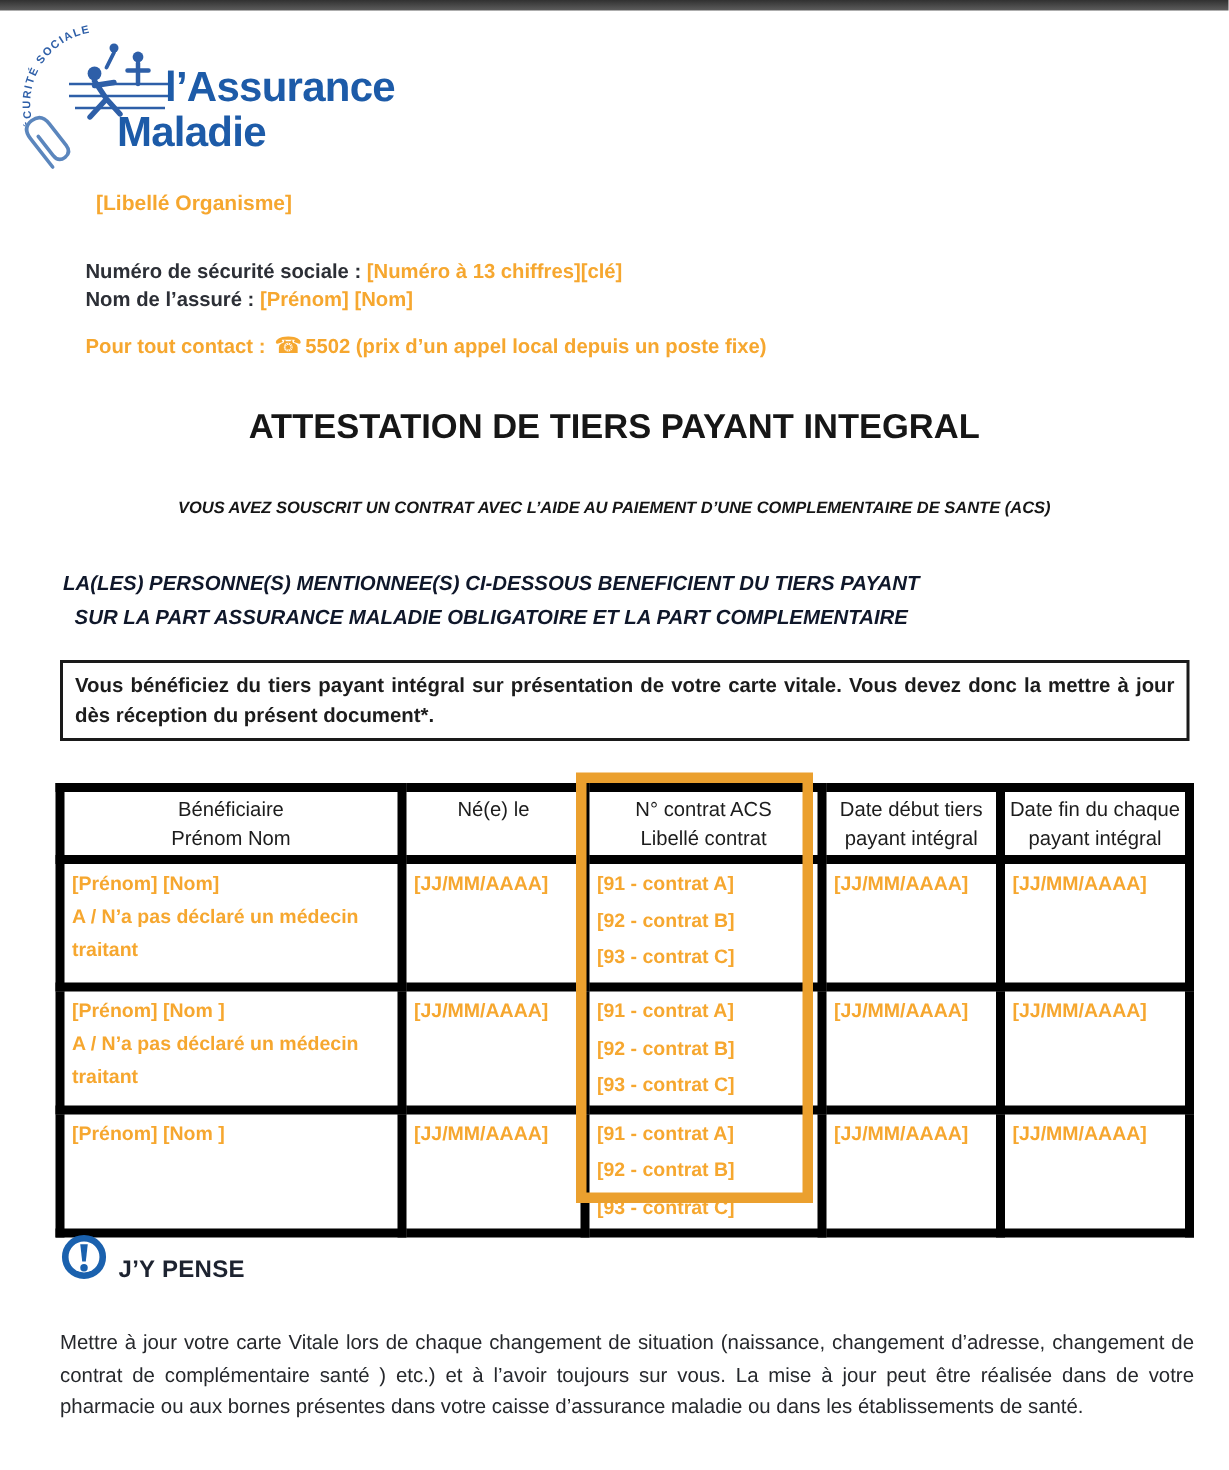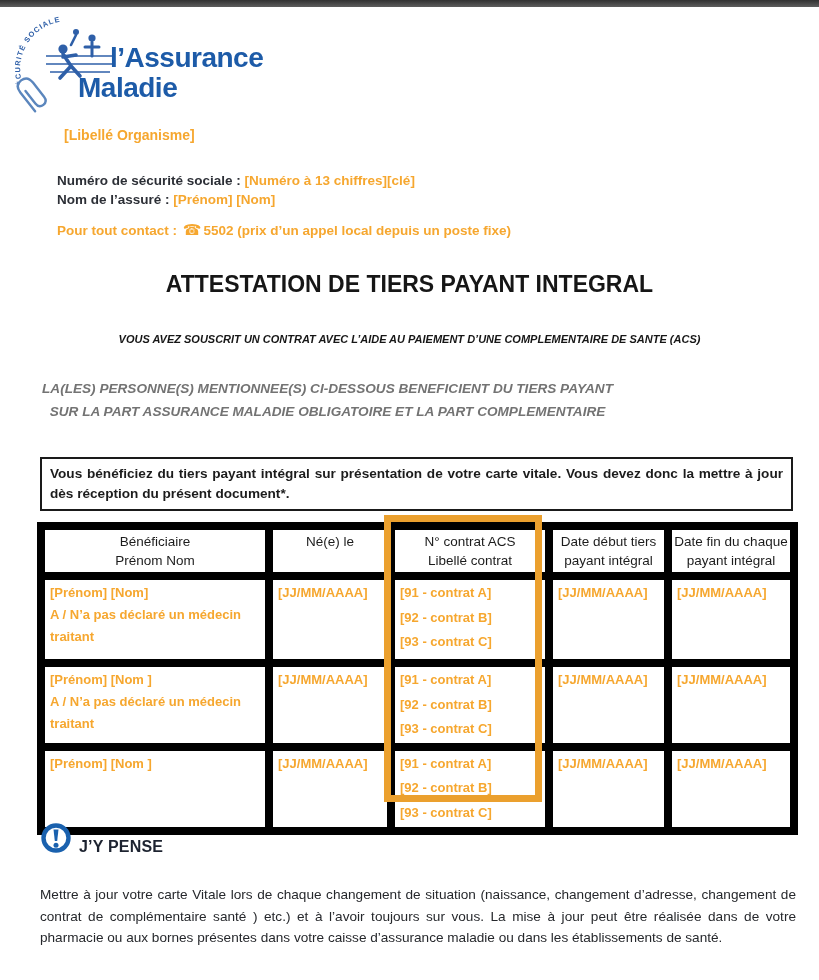--- a/index.html
+++ b/index.html
@@ -41,38 +41,38 @@
   .doc-title{
     position:absolute;left:0;top:271px;width:819px;
     text-align:center;font-size:23px;font-weight:bold;color:#161616;
   }
   .subtitle-acs{
     position:absolute;left:0;top:333px;width:819px;
     text-align:center;font-size:11px;font-weight:bold;font-style:italic;color:#161616;
   }
   .subtitle-benef{
     position:absolute;left:0;top:378px;width:655px;
-    text-align:center;font-size:13.6px;font-weight:bold;font-style:italic;color:#737373;
+    text-align:center;font-size:13.6px;font-weight:bold;font-style:italic;color:#0f172a;
     line-height:22.5px;
   }
   
   .notice-box{
-    position:absolute;left:40px;top:457px;width:753px;box-sizing:border-box;
+    position:absolute;left:40px;top:440px;width:753px;box-sizing:border-box;
     border:2px solid #1a1a1a;
     padding:5px 8px 6px 8px;
     font-size:13.6px;font-weight:bold;color:#1c1c1c;
     text-align:justify;line-height:19.5px;
   }
   
   .benef-table{
     position:absolute;left:37px;top:522px;width:753px;
     border-collapse:collapse;table-layout:fixed;
   }
   .benef-table th,.benef-table td{
-    border:8px solid #000000;vertical-align:top;overflow:hidden;
+    border:6px solid #000000;vertical-align:top;overflow:hidden;
   }
   .benef-table th{
     font-size:13.5px;font-weight:normal;color:#1c1c1c;
     text-align:center;padding:2px 2px 0 2px;line-height:19px;height:40px;
   }
   .benef-table td{
     font-size:13px;font-weight:bold;color:#f6a72f;
     text-align:left;padding:2px 4px 0 5px;line-height:22px;
   }
   .row-a td{height:77px;}

